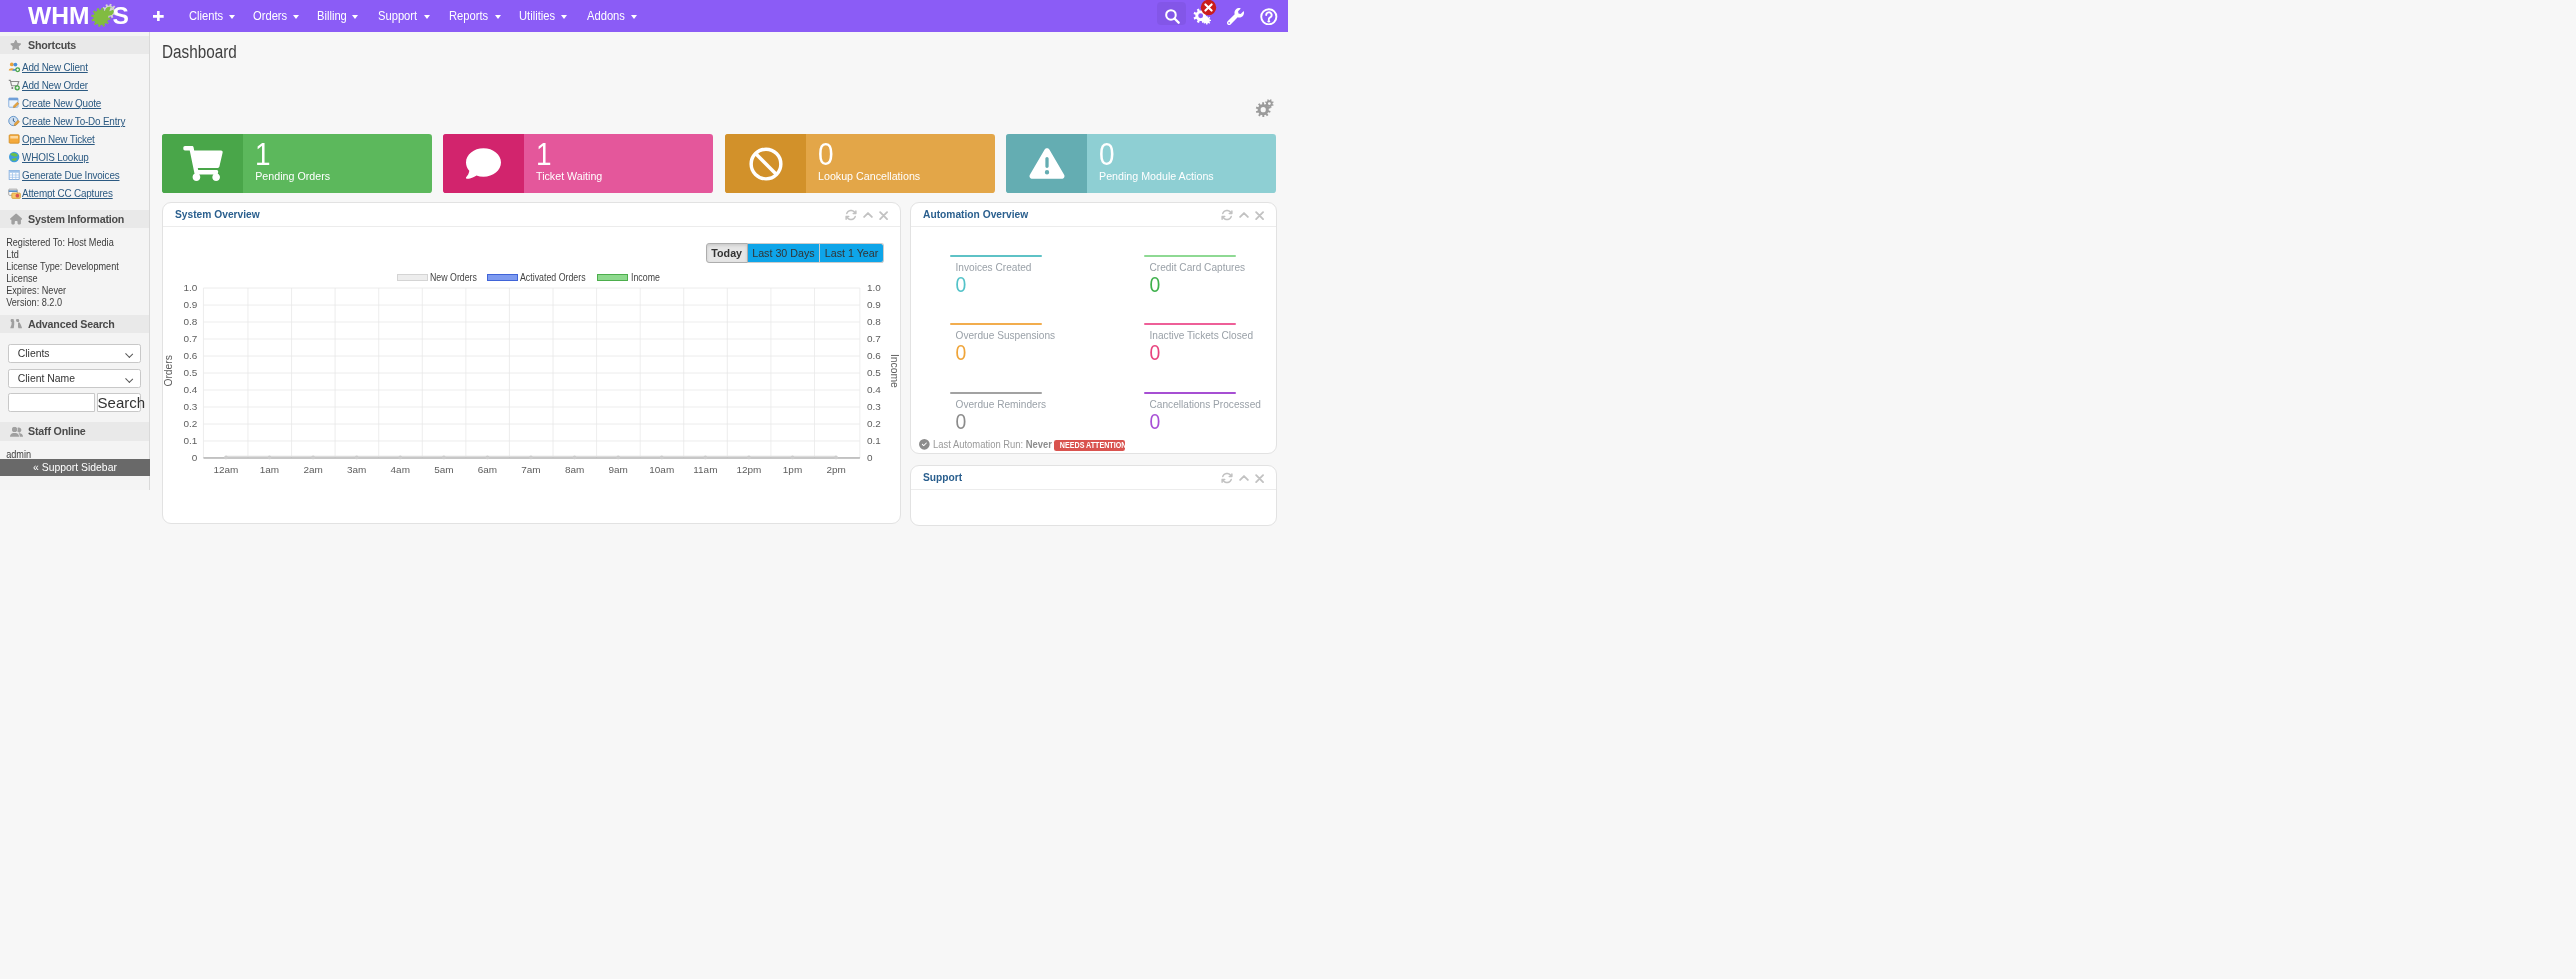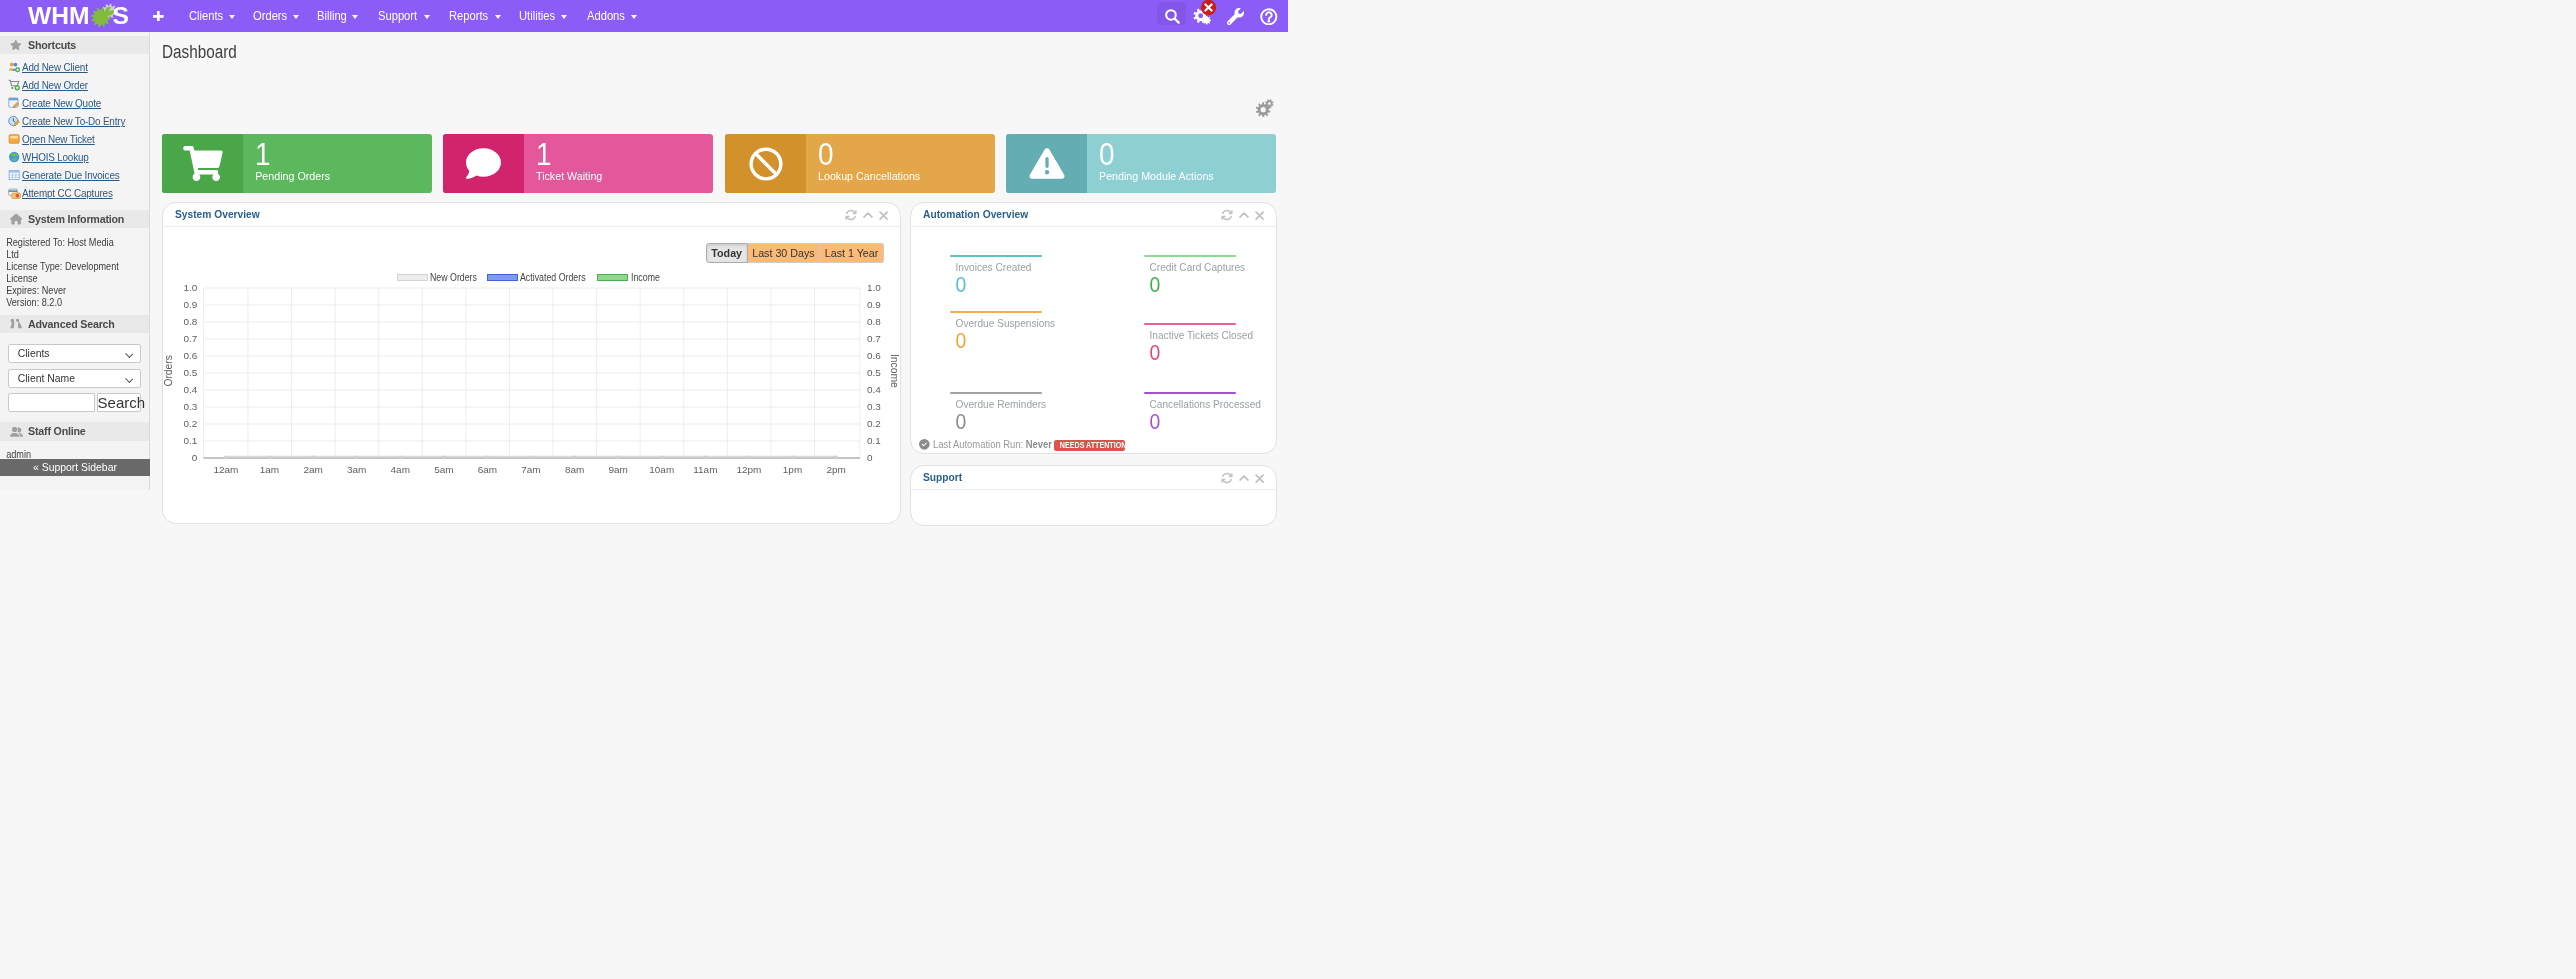--- a/index.html
+++ b/index.html
@@ -19,26 +19,26 @@
 .sel:after{content:"";position:absolute;right:7px;top:6.1px;width:5.4px;height:5.4px;border-right:1.2px solid #555;border-bottom:1.2px solid #555;transform:rotate(45deg) scale(1,.9)}
 #minbtn{position:absolute;left:0;top:427px;width:150px;height:17px;background:#696969;color:#fff;font-size:10.4px;text-align:center;line-height:17px}
 #main{position:absolute;left:151px;top:32px;width:1137px;height:458px}
 h1{position:absolute;left:11.2px;top:10px;font-size:18px;font-weight:normal;color:#404040}
 #alert{position:absolute;left:11.2px;top:44px;width:1114px;height:42px;background:#d9e2ec;border:0.8px solid #c9d7e3;border-radius:3.1px;font-size:12.3px;color:#2e5571;line-height:40px;padding-left:13px}
 #alertgear{position:absolute;left:1103px;top:67px;z-index:3}
 .stat{position:absolute;top:102px;height:59px;border-radius:3.1px;overflow:hidden}
 .stat .ic{position:absolute;left:0;top:0;width:81px;height:59px;display:flex;align-items:center;justify-content:center}
 .stat .num{position:absolute;left:93px;top:5.4px;font-size:31px;line-height:31px;color:#fff;transform:scaleX(.9);transform-origin:0 0}
 .stat .lbl{position:absolute;left:93px;top:36px;font-size:10.7px;color:#fff}
-.panel{position:absolute;background:#fff;border:0.8px solid #e2e2e2;border-radius:14px}
+.panel{position:absolute;background:#fff;border:0.8px solid #e2e2e2;border-radius:9px}
 .phead{position:relative;height:24px;border-bottom:0.8px solid #ececec}
 .ptitle{position:absolute;left:11.5px;top:5px;font-size:11.5px;font-weight:bold;color:#2a5f8e;transform:scaleX(.89);transform-origin:0 0;white-space:nowrap}
 .picons{position:absolute;right:12px;top:6.1px;display:flex;gap:5.8px;align-items:center}
 .btngrp{position:absolute;right:16.3px;top:40px;display:flex;z-index:2}
-.btn{height:20px;line-height:18.6px;padding:0 4.6px;font-size:10.7px;color:#333;background:#fdba74;border:0.8px solid #ccc}
+.btn{height:20px;line-height:18.6px;padding:0 4.6px;font-size:10.7px;color:#333;background:#0ea5e9;border:0.8px solid #ccc}
 .btn.active{background:#e6e6e6;border-color:#adadad;box-shadow:inset 0 1.5px 3.1px rgba(0,0,0,.13);font-weight:bold}
 .legend{position:absolute;left:0;top:69px;width:100%;display:flex;justify-content:center;align-items:center;font-size:10px;color:#444}
 .sw{display:inline-block;width:31px;height:7px;border:0.8px solid;margin-right:2.3px}
 .lt{margin-right:3.1px;display:inline-block;transform:scaleX(.88);transform-origin:0 50%}
 .astat{position:absolute;width:92px;text-align:left}
 .aline{height:1.9px;border-radius:1.5px}
 .albl{margin-top:3.8px;font-size:11.5px;color:#9aa1a8;white-space:nowrap;transform:scaleX(.88)}
 .anum{margin-top:0.8px;font-size:22px;line-height:23px;transform:scaleX(.88)}
 #lastrun{position:absolute;left:8px;top:235px;font-size:11.5px}
 #needsatt{position:absolute;left:135px;top:1.5px;width:71px;height:11px;line-height:11px;background:#d9534f;color:#fff;font-size:8.4px;font-weight:bold;border-radius:2.3px;text-align:center;white-space:nowrap}
@@ -346,21 +346,21 @@
     <div class="astat" style="left:39px;top:52px">
         <div class="aline" style="background:#5ec2c6"></div>
         <div class="albl">Invoices Created</div>
         <div class="anum" style="color:#52c2c8">0</div>
       </div>
     <div class="astat" style="left:233px;top:52px">
         <div class="aline" style="background:#8ed993"></div>
         <div class="albl">Credit Card Captures</div>
         <div class="anum" style="color:#3eb04c">0</div>
       </div>
-    <div class="astat" style="left:39px;top:108px">
+    <div class="astat" style="left:39px;top:120px">
         <div class="aline" style="background:#f2ad4e"></div>
         <div class="albl">Overdue Suspensions</div>
         <div class="anum" style="color:#efa438">0</div>
       </div>
     <div class="astat" style="left:233px;top:120px">
         <div class="aline" style="background:#ee5f98"></div>
         <div class="albl">Inactive Tickets Closed</div>
         <div class="anum" style="color:#e8437e">0</div>
       </div>
     <div class="astat" style="left:39px;top:189px">

